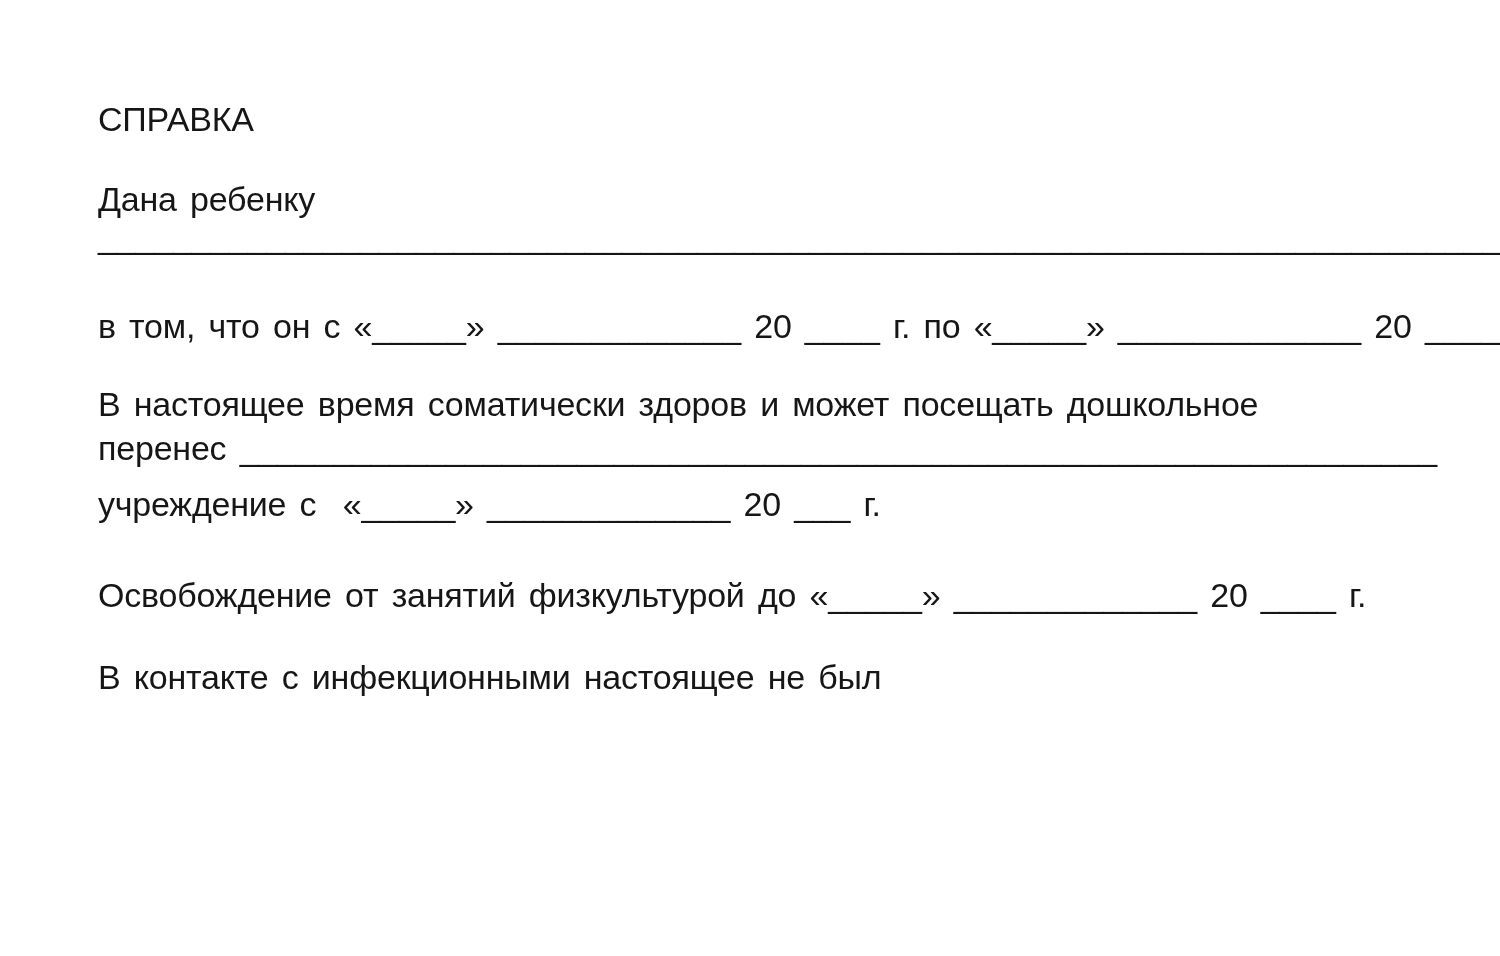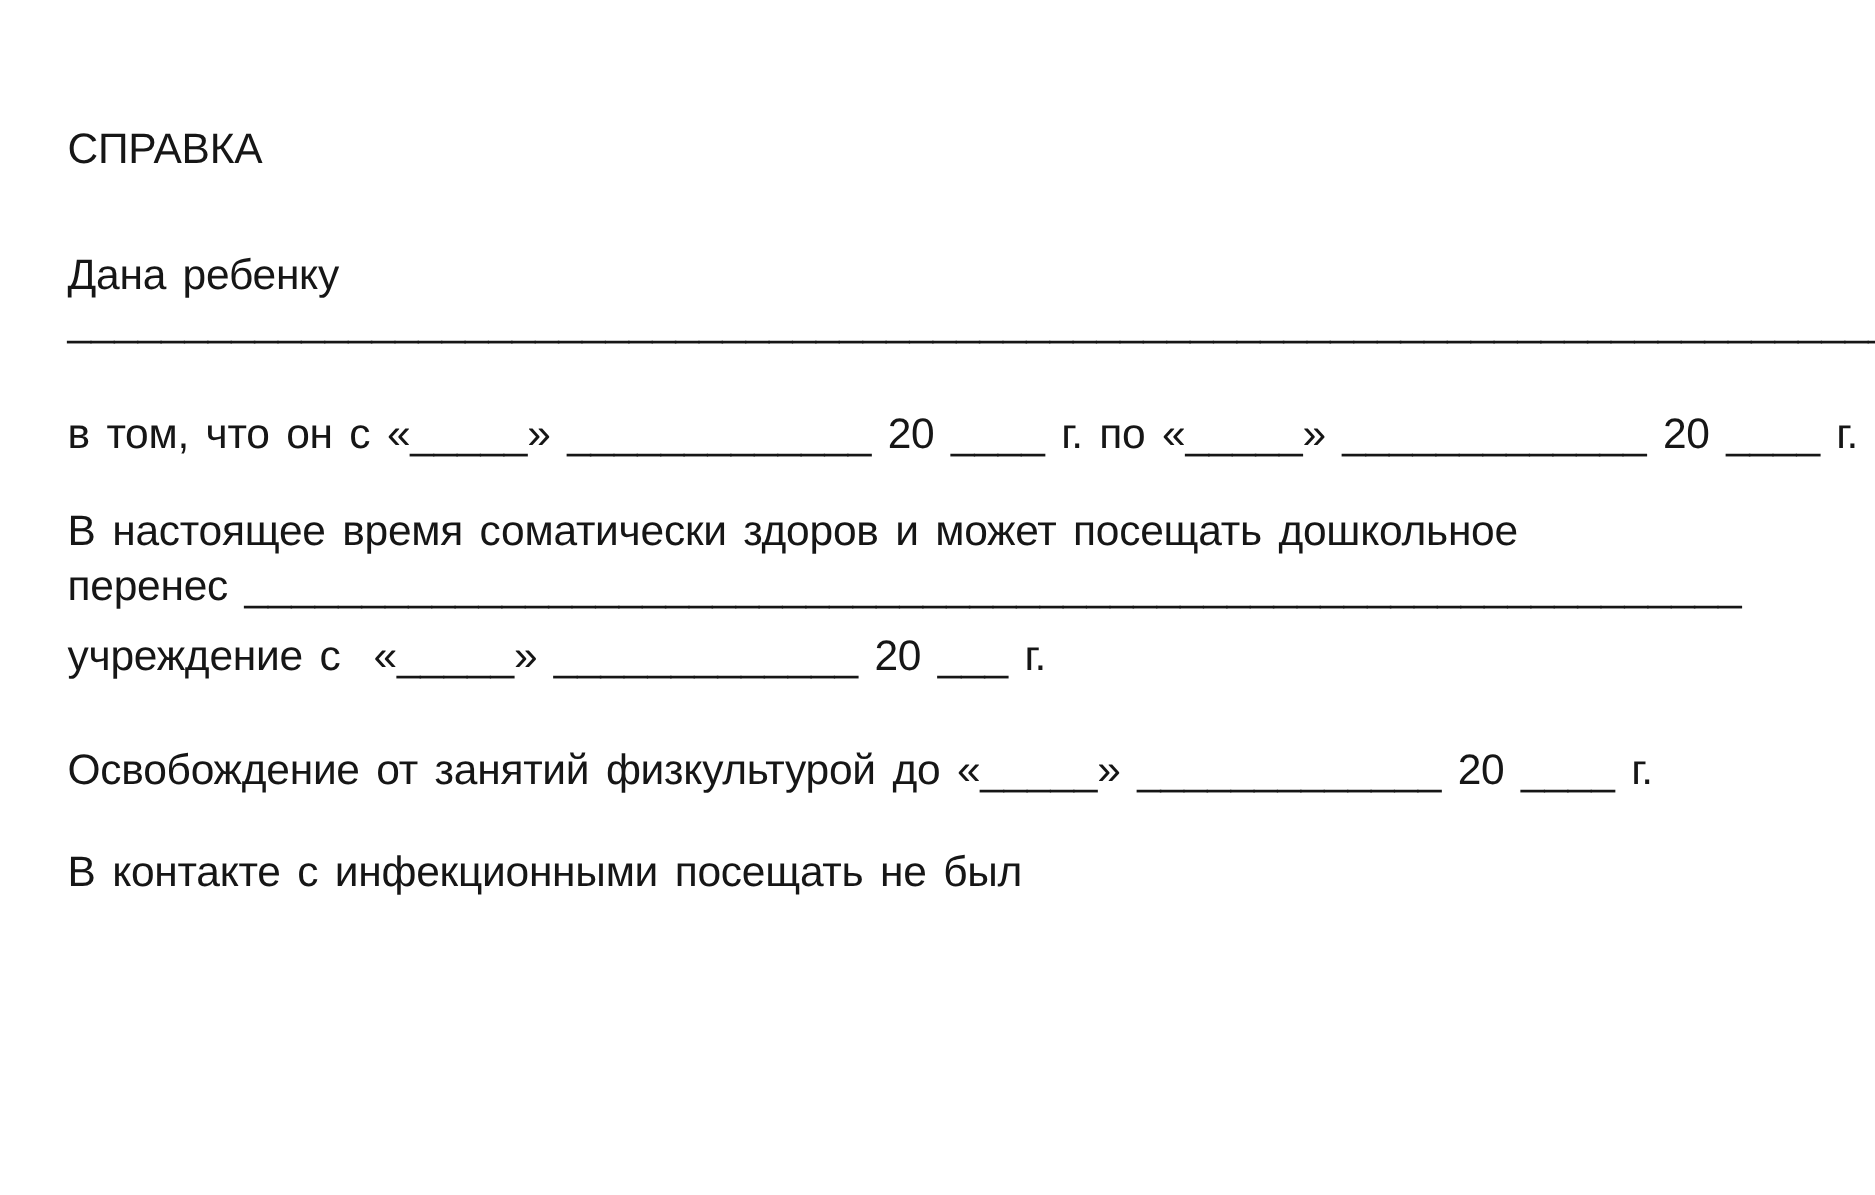--- a/index.html
+++ b/index.html
@@ -7,33 +7,33 @@
     padding: 0;
     background: #ffffff;
     width: 1500px;
     height: 956px;
     overflow: hidden;
   }
   .page {
     box-sizing: border-box;
     width: 1500px;
     height: 956px;
-    padding: 97px 40px 0 54px;
+    padding: 97px 40px 0 98px;
     font-family: "Liberation Sans", sans-serif;
     font-size: 34px;
     color: #161616;
     letter-spacing: -0.2px;
     word-spacing: 4px;
   }
   .line {
     white-space: pre;
     line-height: 44px;
   }
   .title { line-height: 44px; }
-  .l-given      { margin-top: 57px; }
+  .l-given      { margin-top: 36px; }
   .l-name-rule  { margin-top: 0; line-height: 30px; }
   .l-period     { margin-top: 53px; }
   .l-suffered   { margin-top: 0; }
   .l-somatic    { margin-top: 34px; }
   .l-attend     { margin-top: 12px; }
   .l-exemption  { margin-top: 47px; }
   .l-contact    { margin-top: 38px; }
   .l-doctor     { margin-top: 38px; }
 </style>
 </head>
@@ -50,16 +50,16 @@
   <div class="line l-period">в том, что он с «_____» _____________ 20 ____ г. по «_____» _____________ 20 ____ г.</div>
 
   <div class="line l-somatic">В настоящее время соматически здоров и может посещать дошкольное</div>
 
   <div class="line l-suffered">перенес ________________________________________________________________</div>
 
   <div class="line l-attend">учреждение с  «_____» _____________ 20 ___ г.</div>
 
   <div class="line l-exemption">Освобождение от занятий физкультурой до «_____» _____________ 20 ____ г.</div>
 
-  <div class="line l-contact">В контакте с инфекционными посещать не был</div>
+  <div class="line l-contact">В контакте с инфекционными настоящее не был</div>
 
 
 </div>
 
 </body></html>

